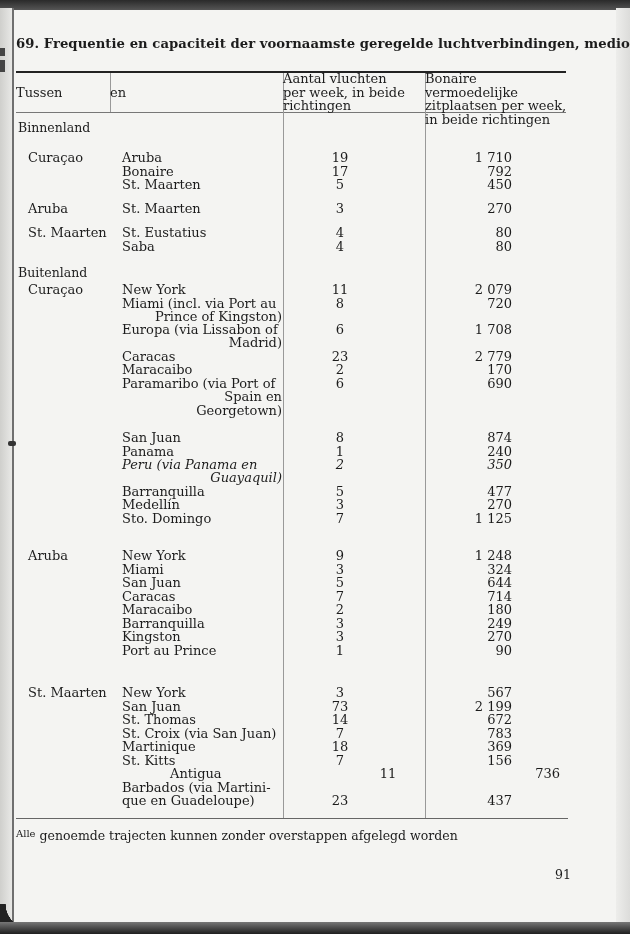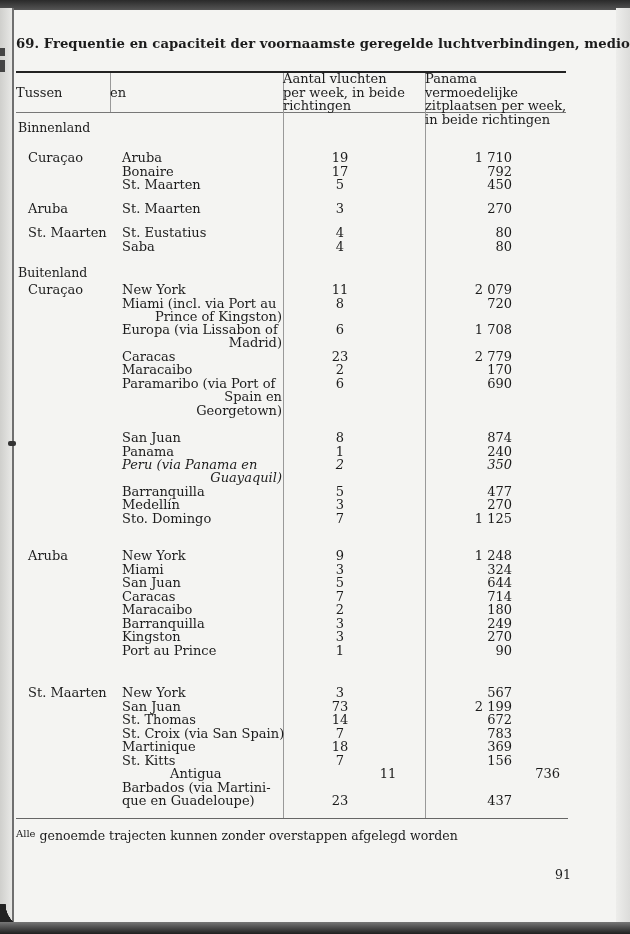--- a/index.html
+++ b/index.html
@@ -81,21 +81,21 @@
 <div class="vline v3"></div>
 
 <div class="hcell h-tussen">Tussen</div>
 <div class="hcell h-en">en</div>
 <div class="hcell h-vlucht">
   <div>Aantal vluchten</div>
   <div>per week, in beide</div>
   <div>richtingen</div>
 </div>
 <div class="hcell h-zit">
-  <div>Panama vermoedelijke</div>
+  <div>Bonaire vermoedelijke</div>
   <div>zitplaatsen per week,</div>
   <div>in beide richtingen</div>
 </div>
 
 <div class="section" style="top:120px;">Binnenland</div>
 <div class="section" style="top:265px;">Buitenland</div>
 
 <div id="rows">
     <div class="row" style="top: 151px;">
       <span class="from">Curaçao</span>
@@ -271,21 +271,21 @@
       <span class="seats">2 199</span>
     </div>
     <div class="row" style="top: 713px;">
       <span class="from"></span>
       <span class="to">St. Thomas</span>
       <span class="flights">14</span>
       <span class="seats">672</span>
     </div>
     <div class="row" style="top: 727px;">
       <span class="from"></span>
-      <span class="to">St. Croix (via San Spain)</span>
+      <span class="to">St. Croix (via San Juan)</span>
       <span class="flights">7</span>
       <span class="seats">783</span>
     </div>
     <div class="row" style="top: 740px;">
       <span class="from"></span>
       <span class="to">Martinique</span>
       <span class="flights">18</span>
       <span class="seats">369</span>
     </div>
     <div class="row" style="top: 754px;">

